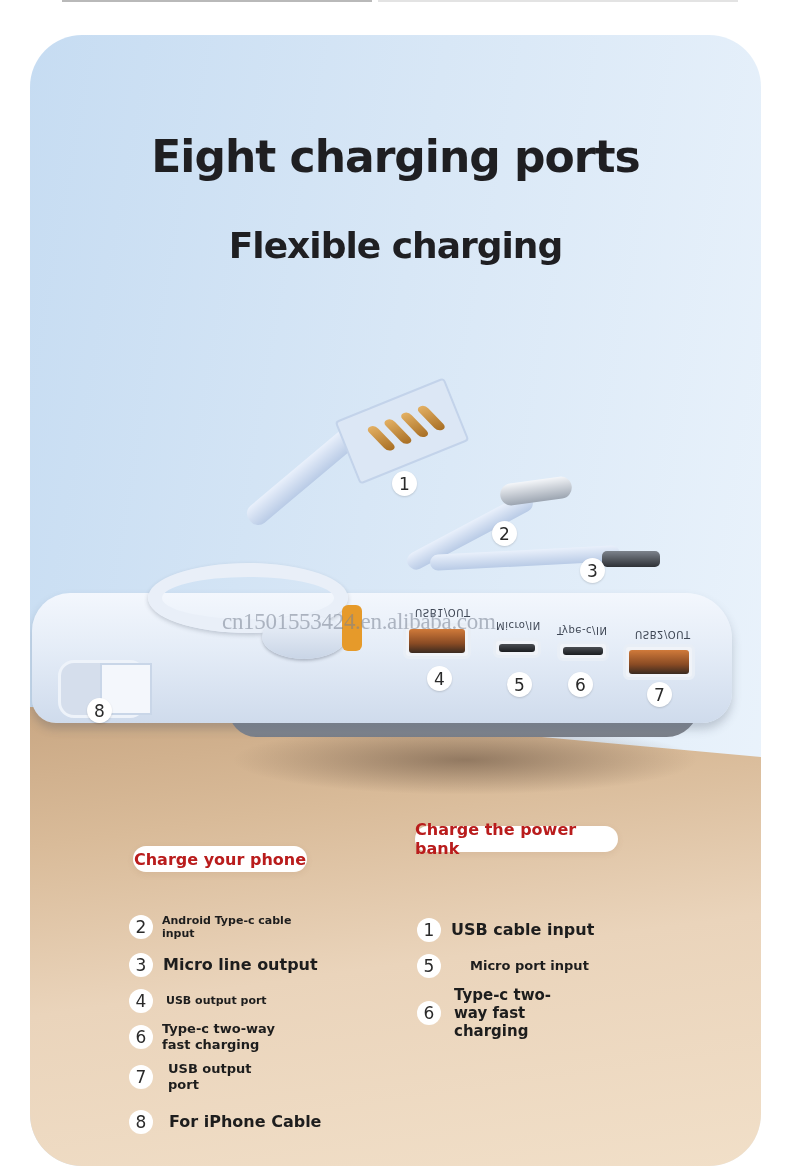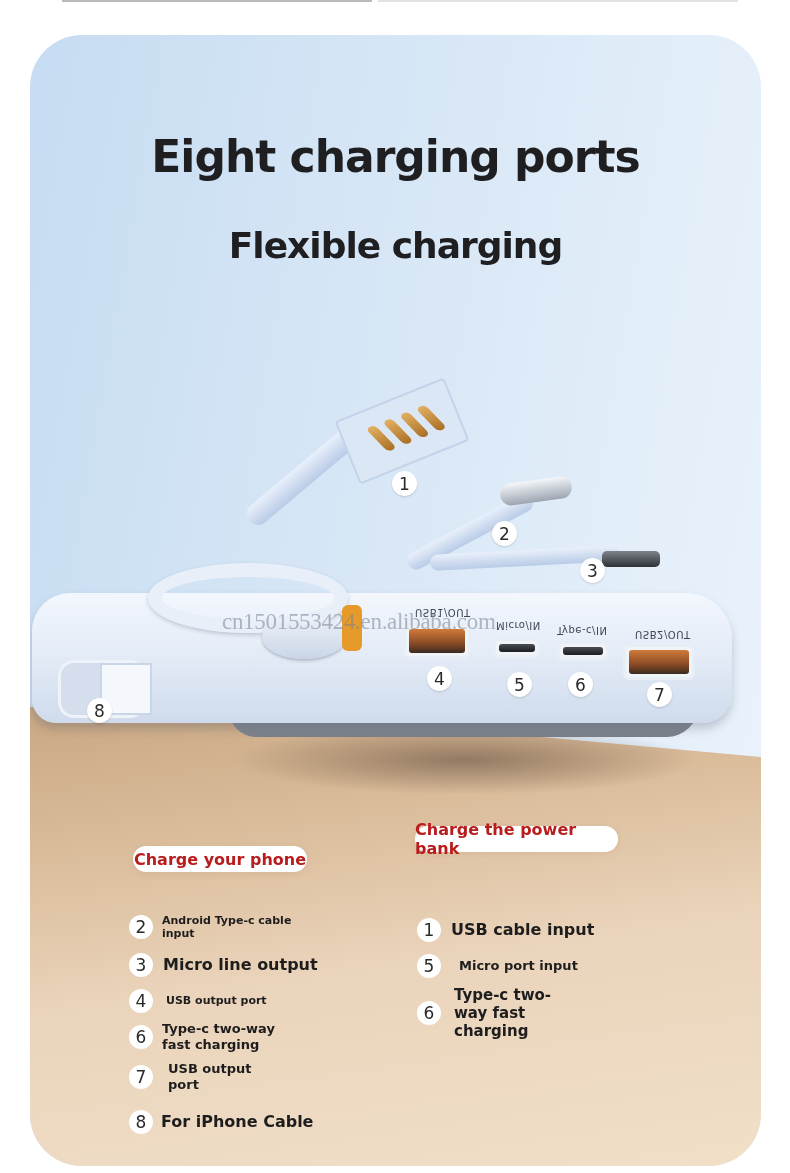--- a/index.html
+++ b/index.html
@@ -130,30 +130,30 @@
   <div class="item" style="left:99px;top:986px;width:160px">
     <span class="num">6</span>
     <span class="txt" style="font-size:13px;margin-left:9px">Type-c two-way fast charging</span>
   </div>
   <div class="item" style="left:99px;top:1026px;width:130px">
     <span class="num">7</span>
     <span class="txt" style="font-size:13px;margin-left:15px">USB output port</span>
   </div>
   <div class="item" style="left:99px;top:1075px">
     <span class="num">8</span>
-    <span class="txt" style="font-size:16px;margin-left:8px">For iPhone Cable</span>
+    <span class="txt" style="font-size:16px;margin-left:16px">For iPhone Cable</span>
   </div>
 
   <div class="pill" style="left:385px;top:791px;width:203px">Charge the power bank</div>
 
   <div class="item" style="left:387px;top:883px">
     <span class="num">1</span>
     <span class="txt" style="font-size:16px">USB cable input</span>
   </div>
   <div class="item" style="left:387px;top:919px">
     <span class="num">5</span>
-    <span class="txt" style="font-size:13px;margin-left:18px">Micro port input</span>
+    <span class="txt" style="font-size:13px;margin-left:29px">Micro port input</span>
   </div>
   <div class="item" style="left:387px;top:951px;width:160px">
     <span class="num">6</span>
     <span class="txt" style="font-size:15px;margin-left:13px">Type-c two-way fast charging</span>
   </div>
 </div>
 
 </body></html>

